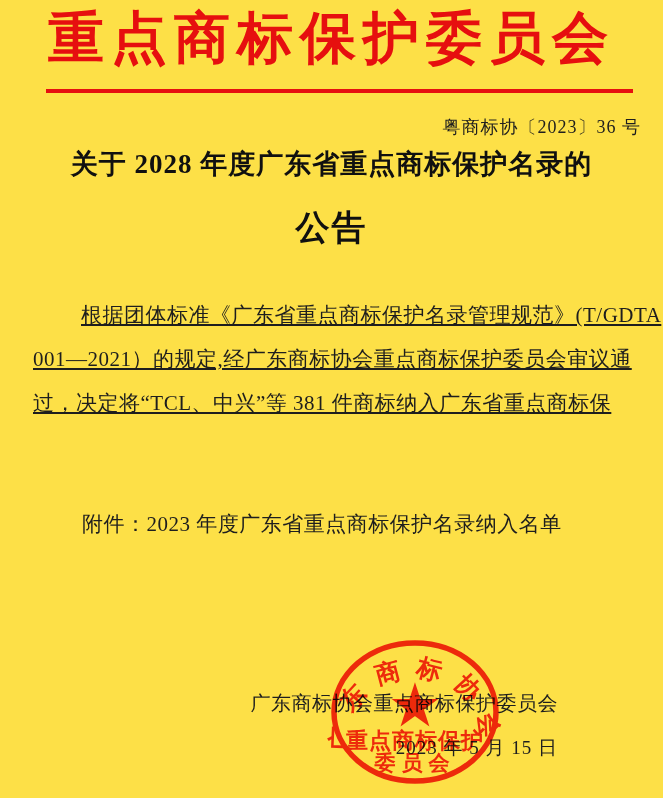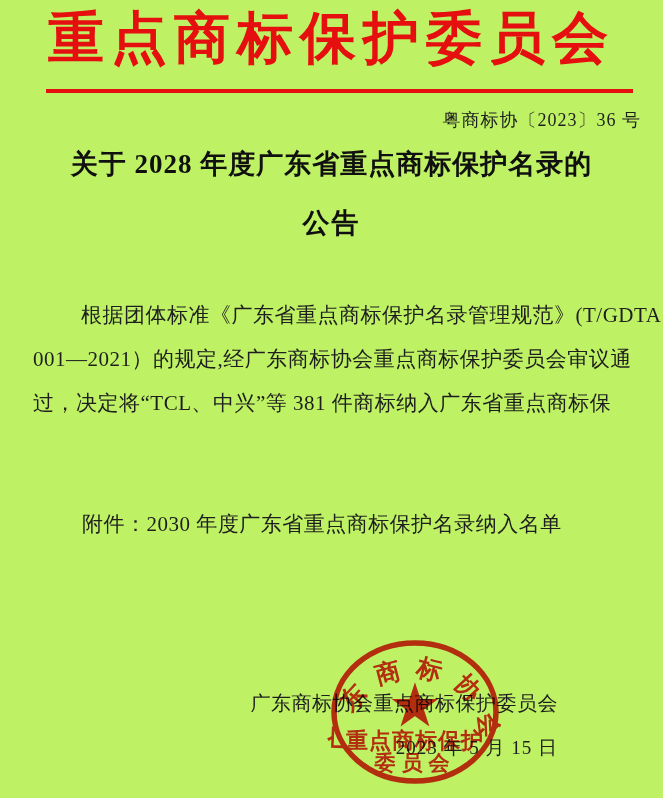--- a/index.html
+++ b/index.html
@@ -4,56 +4,57 @@
 <style>
   :root{
     --red:#e60f0f;
     --seal-red:#ee2318;
     --ink:#1e1e1e;
   }
   html,body{margin:0;padding:0;background:#ffffff;}
   .page{
     position:relative;
     width:663px;height:798px;
-    background:#bef264;
+    background:#fde047;
     overflow:hidden;
     font-family:"Liberation Serif","DejaVu Serif",serif;
     color:var(--ink);
   }
   .org-title{
     position:absolute;top:1px;left:0;width:100%;
     text-align:center;
     font-size:56px;font-weight:bold;
     color:var(--red);
     letter-spacing:7px;
     white-space:nowrap;
   }
   .red-rule{
     position:absolute;left:46px;top:89px;
     width:587px;height:4px;
     background:var(--red);
   }
   .doc-number{
-    position:absolute;top:108px;right:22px;
+    position:absolute;top:115px;right:22px;
     font-size:18px;letter-spacing:1px;
     white-space:nowrap;
   }
   .doc-title-line1{
     position:absolute;top:146px;left:0;width:100%;
     text-align:center;font-size:27px;font-weight:bold;
     letter-spacing:1px;white-space:nowrap;color:#101010;
   }
   .doc-title-line2{
     position:absolute;top:205px;left:0;width:100%;
-    text-align:center;font-size:27px;font-weight:bold;
+    text-align:center;font-size:34px;font-weight:bold;
     letter-spacing:2px;color:#101010;
   }
   .body-text{
     position:absolute;left:33px;top:293px;width:602px;
     font-size:21px;
+    text-decoration:underline;
   }
   .body-line{
     line-height:44px;
     white-space:nowrap;
     letter-spacing:0.5px;
   }
   .body-line.indent{padding-left:48px;}
   .attachment{
     position:absolute;left:82px;top:510px;
     font-size:21px;letter-spacing:0.5px;white-space:nowrap;
@@ -94,21 +95,21 @@
   <div class="doc-title-line1">关于 2028 年度广东省重点商标保护名录的</div>
 
   <div class="doc-title-line2">公告</div>
 
   <div class="body-text">
     <div class="body-line indent">根据团体标准《广东省重点商标保护名录管理规范》(T/GDTA</div>
     <div class="body-line">001—2021）的规定,经广东商标协会重点商标保护委员会审议通</div>
     <div class="body-line">过，决定将“TCL、中兴”等 381 件商标纳入广东省重点商标保</div>
   </div>
 
-  <div class="attachment">附件：2030 年度广东省重点商标保护名录纳入名单</div>
+  <div class="attachment">附件：2023 年度广东省重点商标保护名录纳入名单</div>
 
   <div class="signature-block">
     <div class="sig-org">广东商标协会重点商标保护委员会</div>
     <div class="sig-date">2023 年 5 月 15 日</div>
   </div>
 
   <svg class="seal" viewBox="0 0 178 165" aria-hidden="true">
     <ellipse cx="88" cy="79" rx="81" ry="69" fill="none" stroke="#ee2318" stroke-width="5.5"></ellipse>
     <path id="seal-arc" d="M 22 102 A 66 58 0 1 1 154 102" fill="none"></path>
     <text font-size="25" letter-spacing="13">

